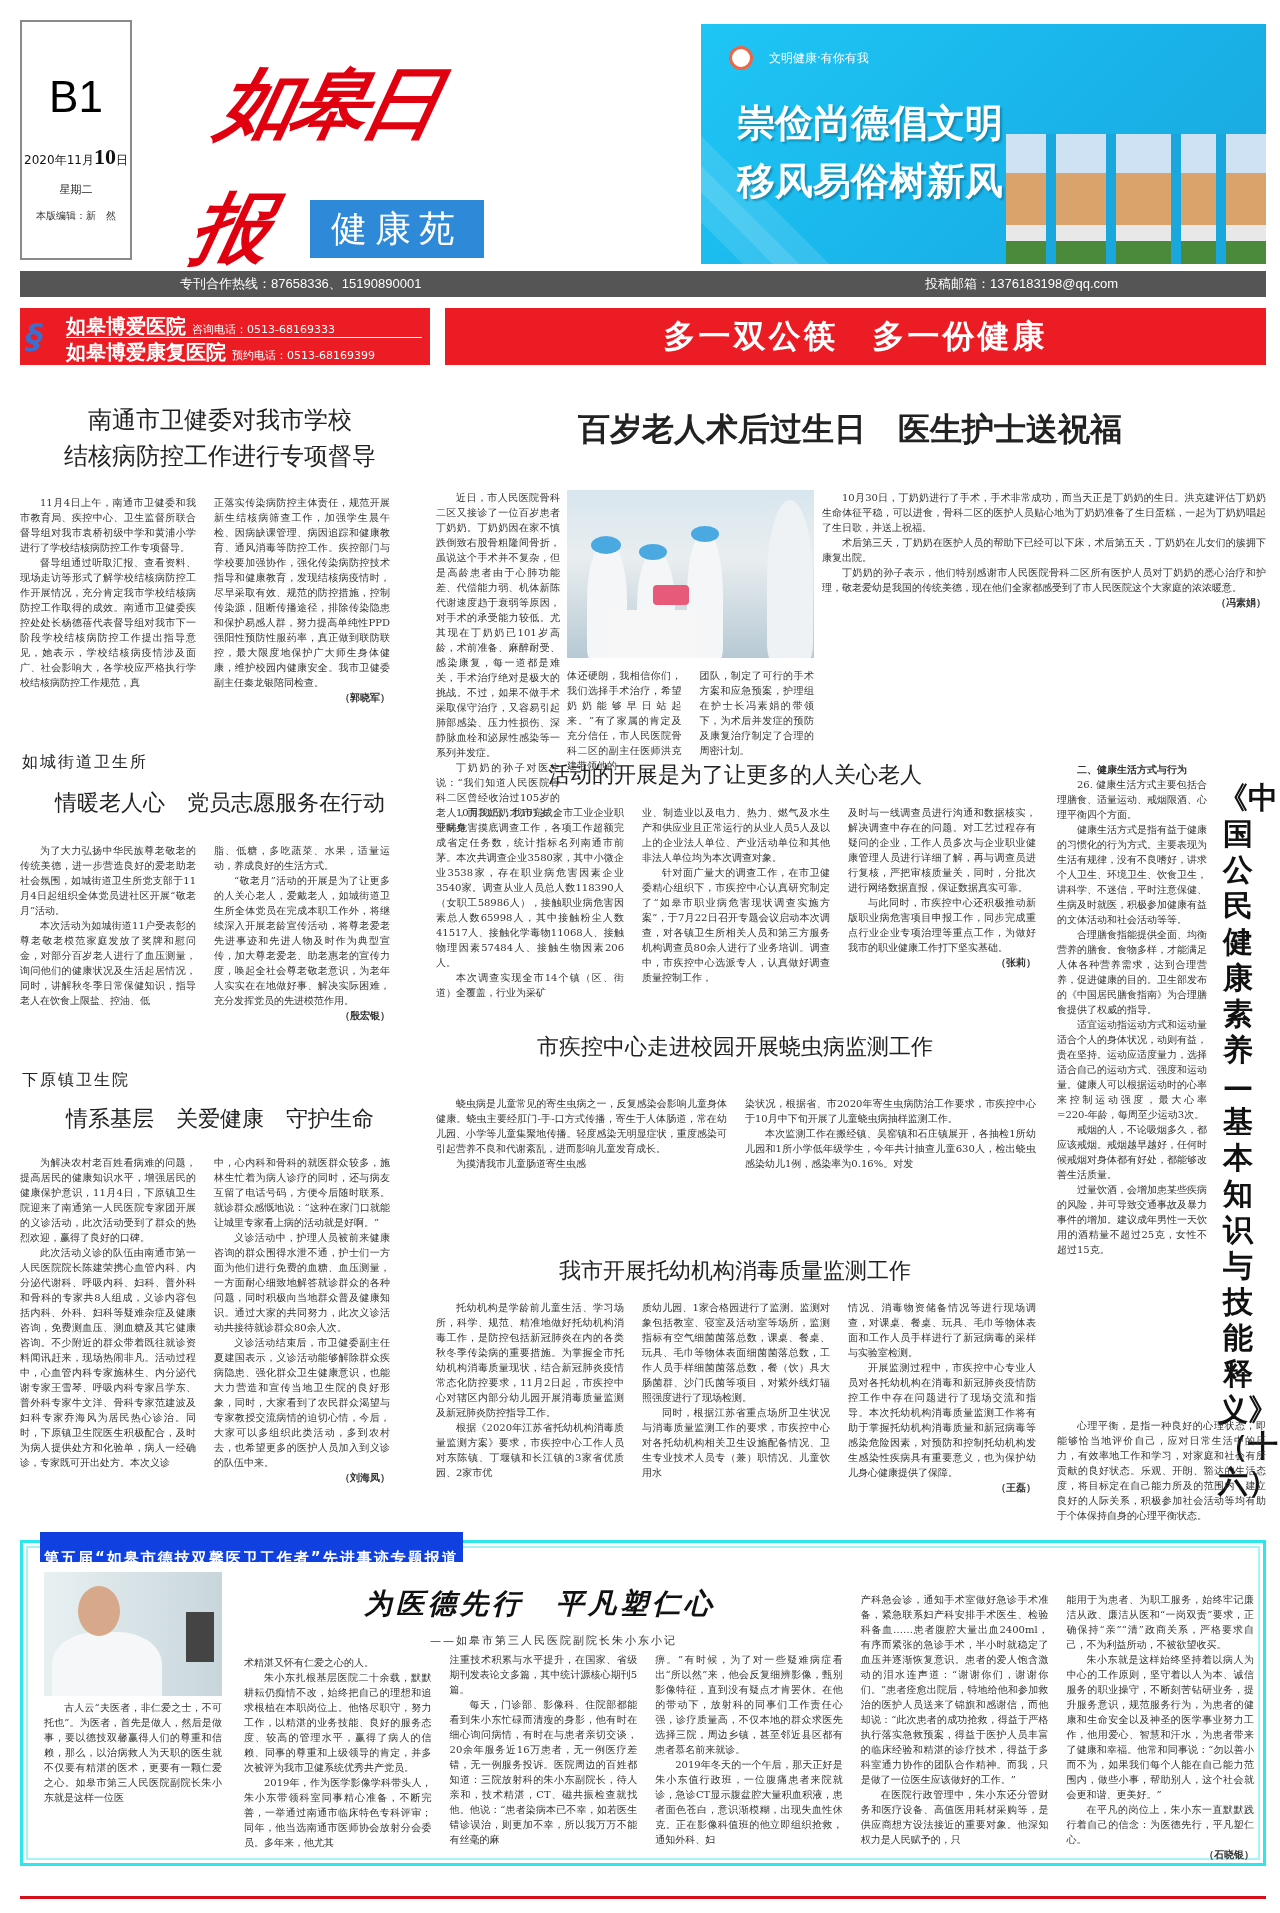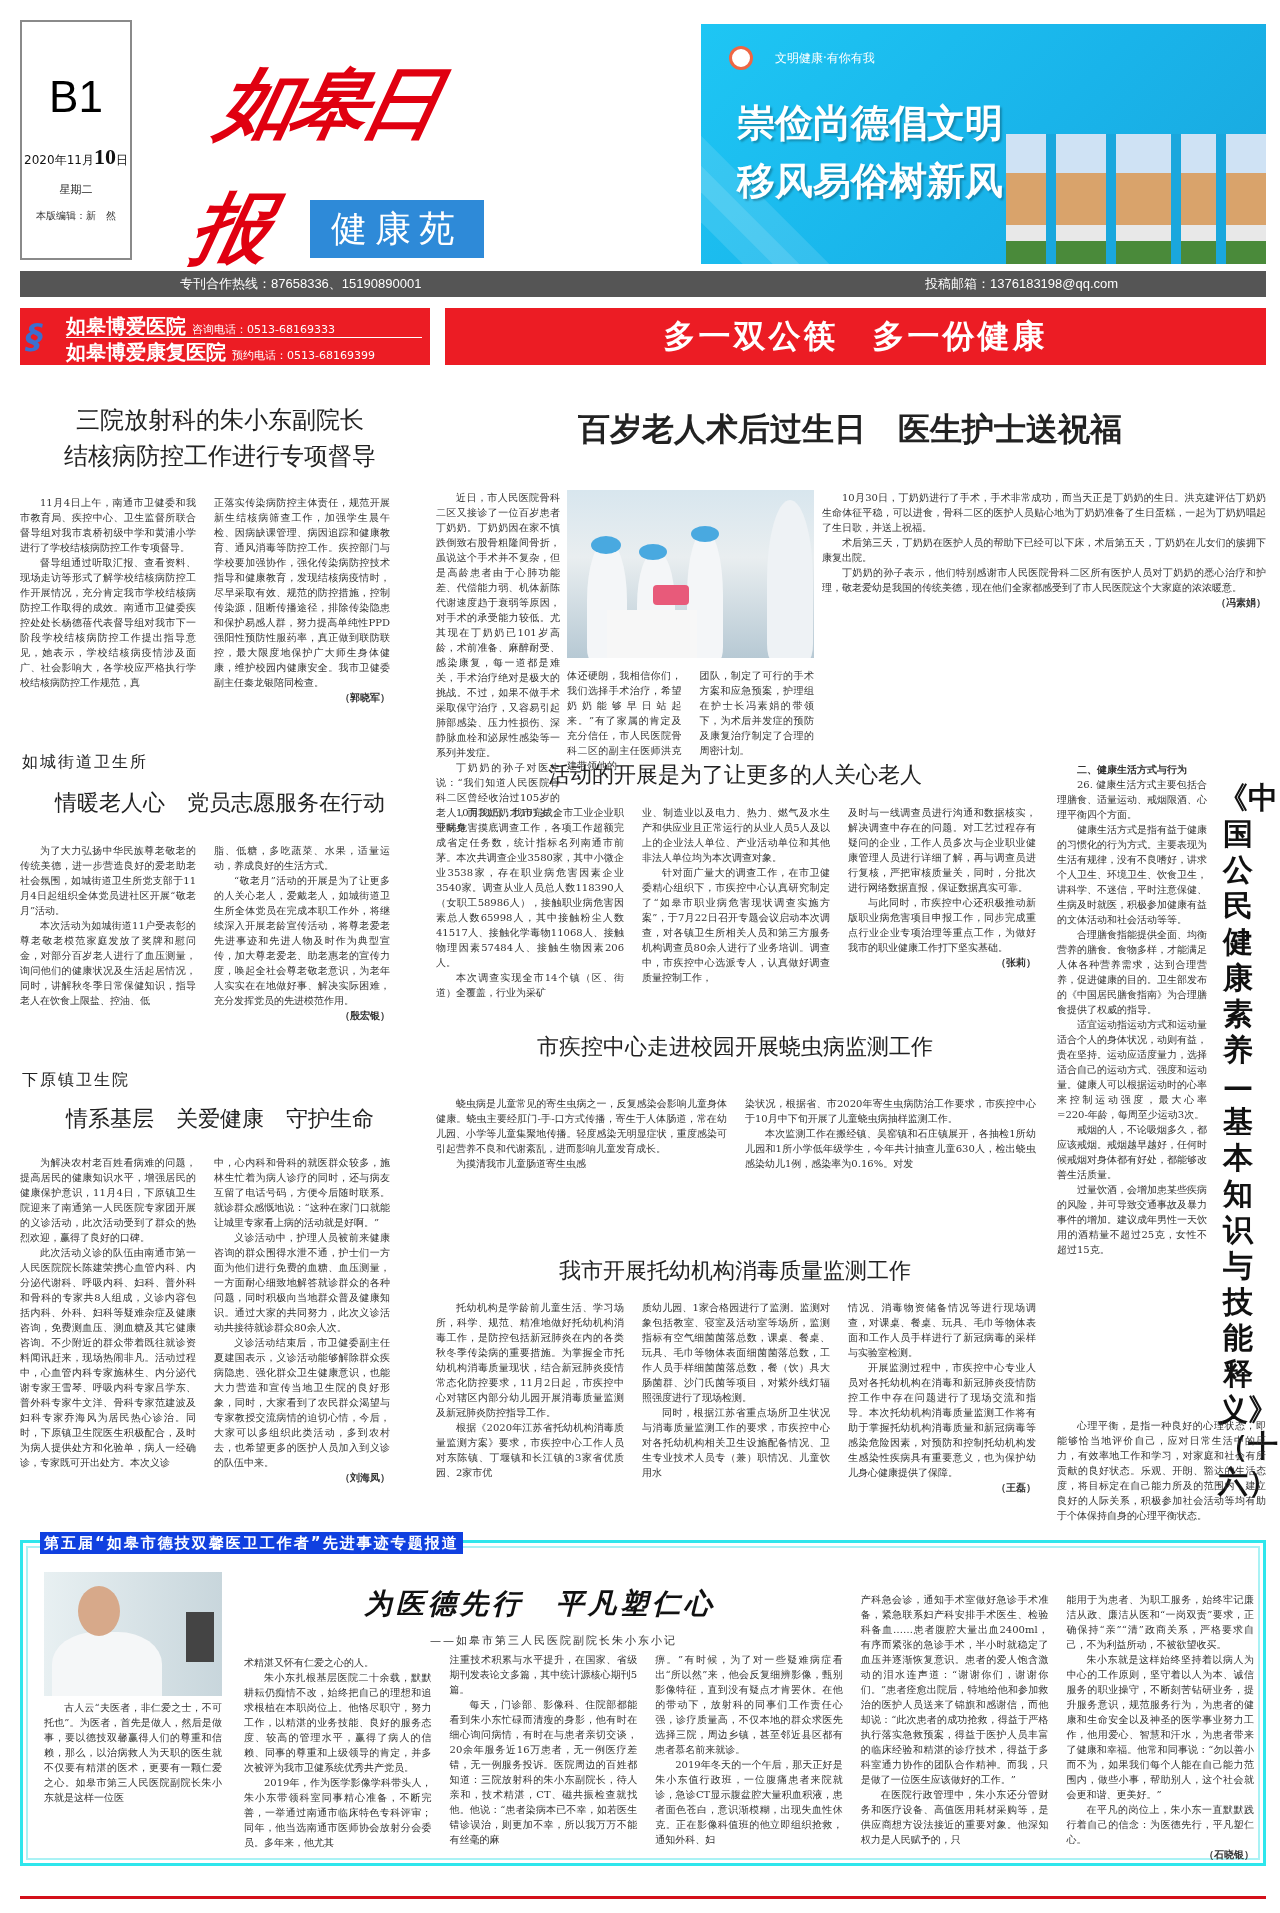--- a/index.html
+++ b/index.html
@@ -8,21 +8,21 @@
 .datebox{left:20px;top:20px;width:112px;height:240px;border:2px solid #8a8a8a;text-align:center}
 .datebox .pg{font-family:"Liberation Sans",sans-serif;font-size:44px;margin-top:50px;color:#000}
 .datebox .dt{font-family:"DejaVu Sans",sans-serif;font-size:12px;margin-top:22px;color:#111}
 .datebox .dt b{font-family:"Liberation Serif",serif;font-size:22px}
 .datebox .wk{font-family:"DejaVu Sans",sans-serif;font-size:11px;margin-top:12px}
 .datebox .ed{font-family:"DejaVu Sans",sans-serif;font-size:10px;margin-top:12px;color:#333}
 .masthead{left:220px;top:40px;width:240px;height:125px;color:#e00010;font-family:"DejaVu Serif",serif;font-size:78px;font-weight:bold;font-style:italic;letter-spacing:-6px;transform:skewX(-12deg);line-height:125px}
 .section{left:310px;top:200px;width:174px;height:58px;background:#2e8ad8;color:#fff;font-family:"DejaVu Sans",sans-serif;font-size:36px;text-align:center;line-height:58px;letter-spacing:8px}
 .banner{left:701px;top:24px;width:565px;height:240px;background:linear-gradient(135deg,#1ec6f4 0%,#19b4ea 55%,#1aa7dd 100%);overflow:hidden}
 .banner .stripe{position:absolute;width:40px;height:500px;background:rgba(255,255,255,.12);transform:rotate(-45deg)}
-.banner .logo{position:absolute;left:28px;top:22px;display:flex;align-items:center;gap:22px;color:#fff;font-family:"DejaVu Sans",sans-serif;font-size:12px}
+.banner .logo{position:absolute;left:28px;top:22px;display:flex;align-items:center;gap:16px;color:#fff;font-family:"DejaVu Sans",sans-serif;font-size:12px}
 .banner .logo .circ{width:24px;height:24px;border-radius:50%;background:#fff;border:3px solid #e64}
 .banner .slogan{position:absolute;left:36px;top:70px;color:#fff;font-family:"DejaVu Sans",sans-serif;font-weight:bold;font-size:38px;line-height:58px;text-shadow:2px 2px 2px rgba(0,0,0,.25)}
 .banner .bldg{position:absolute;left:305px;top:110px;width:260px;height:130px;background:linear-gradient(#cfe2f4 0 30%,#d9a36b 30% 70%,#e8e8e8 70% 82%,#4a8a3a 82%)}
 .banner .bldg i{position:absolute;top:0;bottom:0;width:10px;background:#1aa7dd}
 .bar{left:20px;top:271px;width:1246px;height:26px;background:#555;color:#fff;font-family:Liberation Sans, sans-serif;font-size:13px;line-height:26px}
 .hosp{left:20px;top:308px;width:410px;height:57px;background:#ec1c24;color:#fff;font-family:"DejaVu Sans",sans-serif}
 .hosp .ico{position:absolute;left:6px;top:8px;width:34px;height:40px;color:#3a6fd0;font-size:34px;font-weight:bold;font-style:italic}
 .hosp .row{position:absolute;left:46px;font-weight:bold;font-size:20px;white-space:nowrap}
 .hosp .row small{font-size:11px;font-weight:normal;margin-left:6px}
 .ad{left:445px;top:308px;width:821px;height:57px;background:#ec1c24;color:#fff;font-family:"DejaVu Sans",sans-serif;font-weight:bold;font-size:32px;text-align:center;line-height:57px;letter-spacing:3px}
@@ -33,21 +33,21 @@
 .cols{position:absolute;display:flex;gap:18px}
 .col{font-size:10px;line-height:15px;color:#333;text-align:justify;flex:1}
 .col p{text-indent:2em}
 .col p.ni{text-indent:0}
 .by{text-align:right;font-weight:bold;font-family:"DejaVu Sans",sans-serif}
 .photo1{left:567px;top:490px;width:247px;height:168px;background:linear-gradient(180deg,#d8e6ee 0%,#e9eef0 40%,#b7c9d4 100%);overflow:hidden}
 .photo1 .fig{position:absolute;border-radius:50% 50% 10% 10%;background:#f4f6f8}
 .photo1 .cap{position:absolute;border-radius:50%;background:#49a9e0}
 .vtitle{left:1218px;top:780px;width:40px;font-family:"DejaVu Serif",serif;font-weight:bold;font-size:30px;line-height:36px;text-align:center;color:#111}
 .feature{left:20px;top:1540px;width:1246px;height:326px;border:3px solid #2ee6ec;box-shadow:inset 0 0 0 3px #fff,inset 0 0 0 5px #a9f2f5}
-.fbar{left:40px;top:1532px;height:22px;background:#1040e0;color:#fff;font-family:"DejaVu Sans",sans-serif;font-weight:bold;font-size:15px;line-height:22px;padding:0 4px;letter-spacing:2px}
+.fbar{left:40px;top:1532px;height:22px;background:#1040e0;color:#fff;font-family:"DejaVu Sans",sans-serif;font-weight:bold;font-size:15px;line-height:22px;padding:15px 4px;letter-spacing:2px}
 .photo2{left:44px;top:1572px;width:178px;height:124px;background:linear-gradient(90deg,#e8f0f2,#c8d6dc);overflow:hidden}
 .photo2 .head{position:absolute;left:34px;top:14px;width:42px;height:50px;border-radius:50%;background:#d7a98a}
 .photo2 .body{position:absolute;left:8px;top:60px;width:110px;height:80px;border-radius:40% 40% 0 0;background:#f5f7f8}
 .photo2 .mon{position:absolute;right:8px;top:40px;width:28px;height:50px;background:#444}
 .ftitle{left:320px;top:1585px;width:440px;font-family:"DejaVu Serif",serif;font-weight:bold;font-style:italic;font-size:28px;text-align:center;letter-spacing:4px;color:#111}
 .fsub{left:430px;top:1633px;font-family:"DejaVu Serif",serif;font-size:11px;color:#333;letter-spacing:2px}
 .redline{left:20px;top:1896px;width:1246px;height:3px;background:#d4101a}
 </style>
 </head>
 <body>
@@ -88,21 +88,21 @@
 
 <div class="abs hosp">
   <span class="ico">§</span>
   <div class="row" style="top:5px"><span>如皋博爱医院</span><small>咨询电话：0513-68169333</small></div>
   <div style="position:absolute;left:46px;right:8px;top:29px;height:1px;background:#fff"></div>
   <div class="row" style="top:31px"><span>如皋博爱康复医院</span><small>预约电话：0513-68169399</small></div>
 </div>
 <div class="abs ad"><span>多一双公筷</span><span class="sp"></span><span>多一份健康</span></div>
 
 <div class="h" style="left:20px;top:402px;width:400px;font-size:24px;line-height:36px">
-  <div>三院放射科的朱小东副院长</div>
+  <div>南通市卫健委对我市学校</div>
   <div>结核病防控工作进行专项督导</div>
 </div>
 <div class="cols" style="left:20px;top:495px;width:370px">
   <div class="col">
       <p>11月4日上午，南通市卫健委和我市教育局、疾控中心、卫生监督所联合督导组对我市袁桥初级中学和黄浦小学进行了学校结核病防控工作专项督导。</p>
       <p>督导组通过听取汇报、查看资料、现场走访等形式了解学校结核病防控工作开展情况，充分肯定我市学校结核病防控工作取得的成效。南通市卫健委疾控处处长杨德蓓代表督导组对我市下一阶段学校结核病防控工作提出指导意见，她表示，学校结核病疫情涉及面广、社会影响大，各学校应严格执行学校结核病防控工作规范，真</p>
     </div>
   <div class="col">
       <p class="ni">正落实传染病防控主体责任，规范开展新生结核病筛查工作，加强学生晨午检、因病缺课管理、病因追踪和健康教育、通风消毒等防控工作。疾控部门与学校要加强协作，强化传染病防控技术指导和健康教育，发现结核病疫情时，尽早采取有效、规范的防控措施，控制传染源，阻断传播途径，排除传染隐患和保护易感人群，努力提高单纯性PPD强阳性预防性服药率，真正做到联防联控，最大限度地保护广大师生身体健康，维护校园内健康安全。我市卫健委副主任秦龙银陪同检查。</p>
       <div class="by">（郭晓军）</div>

